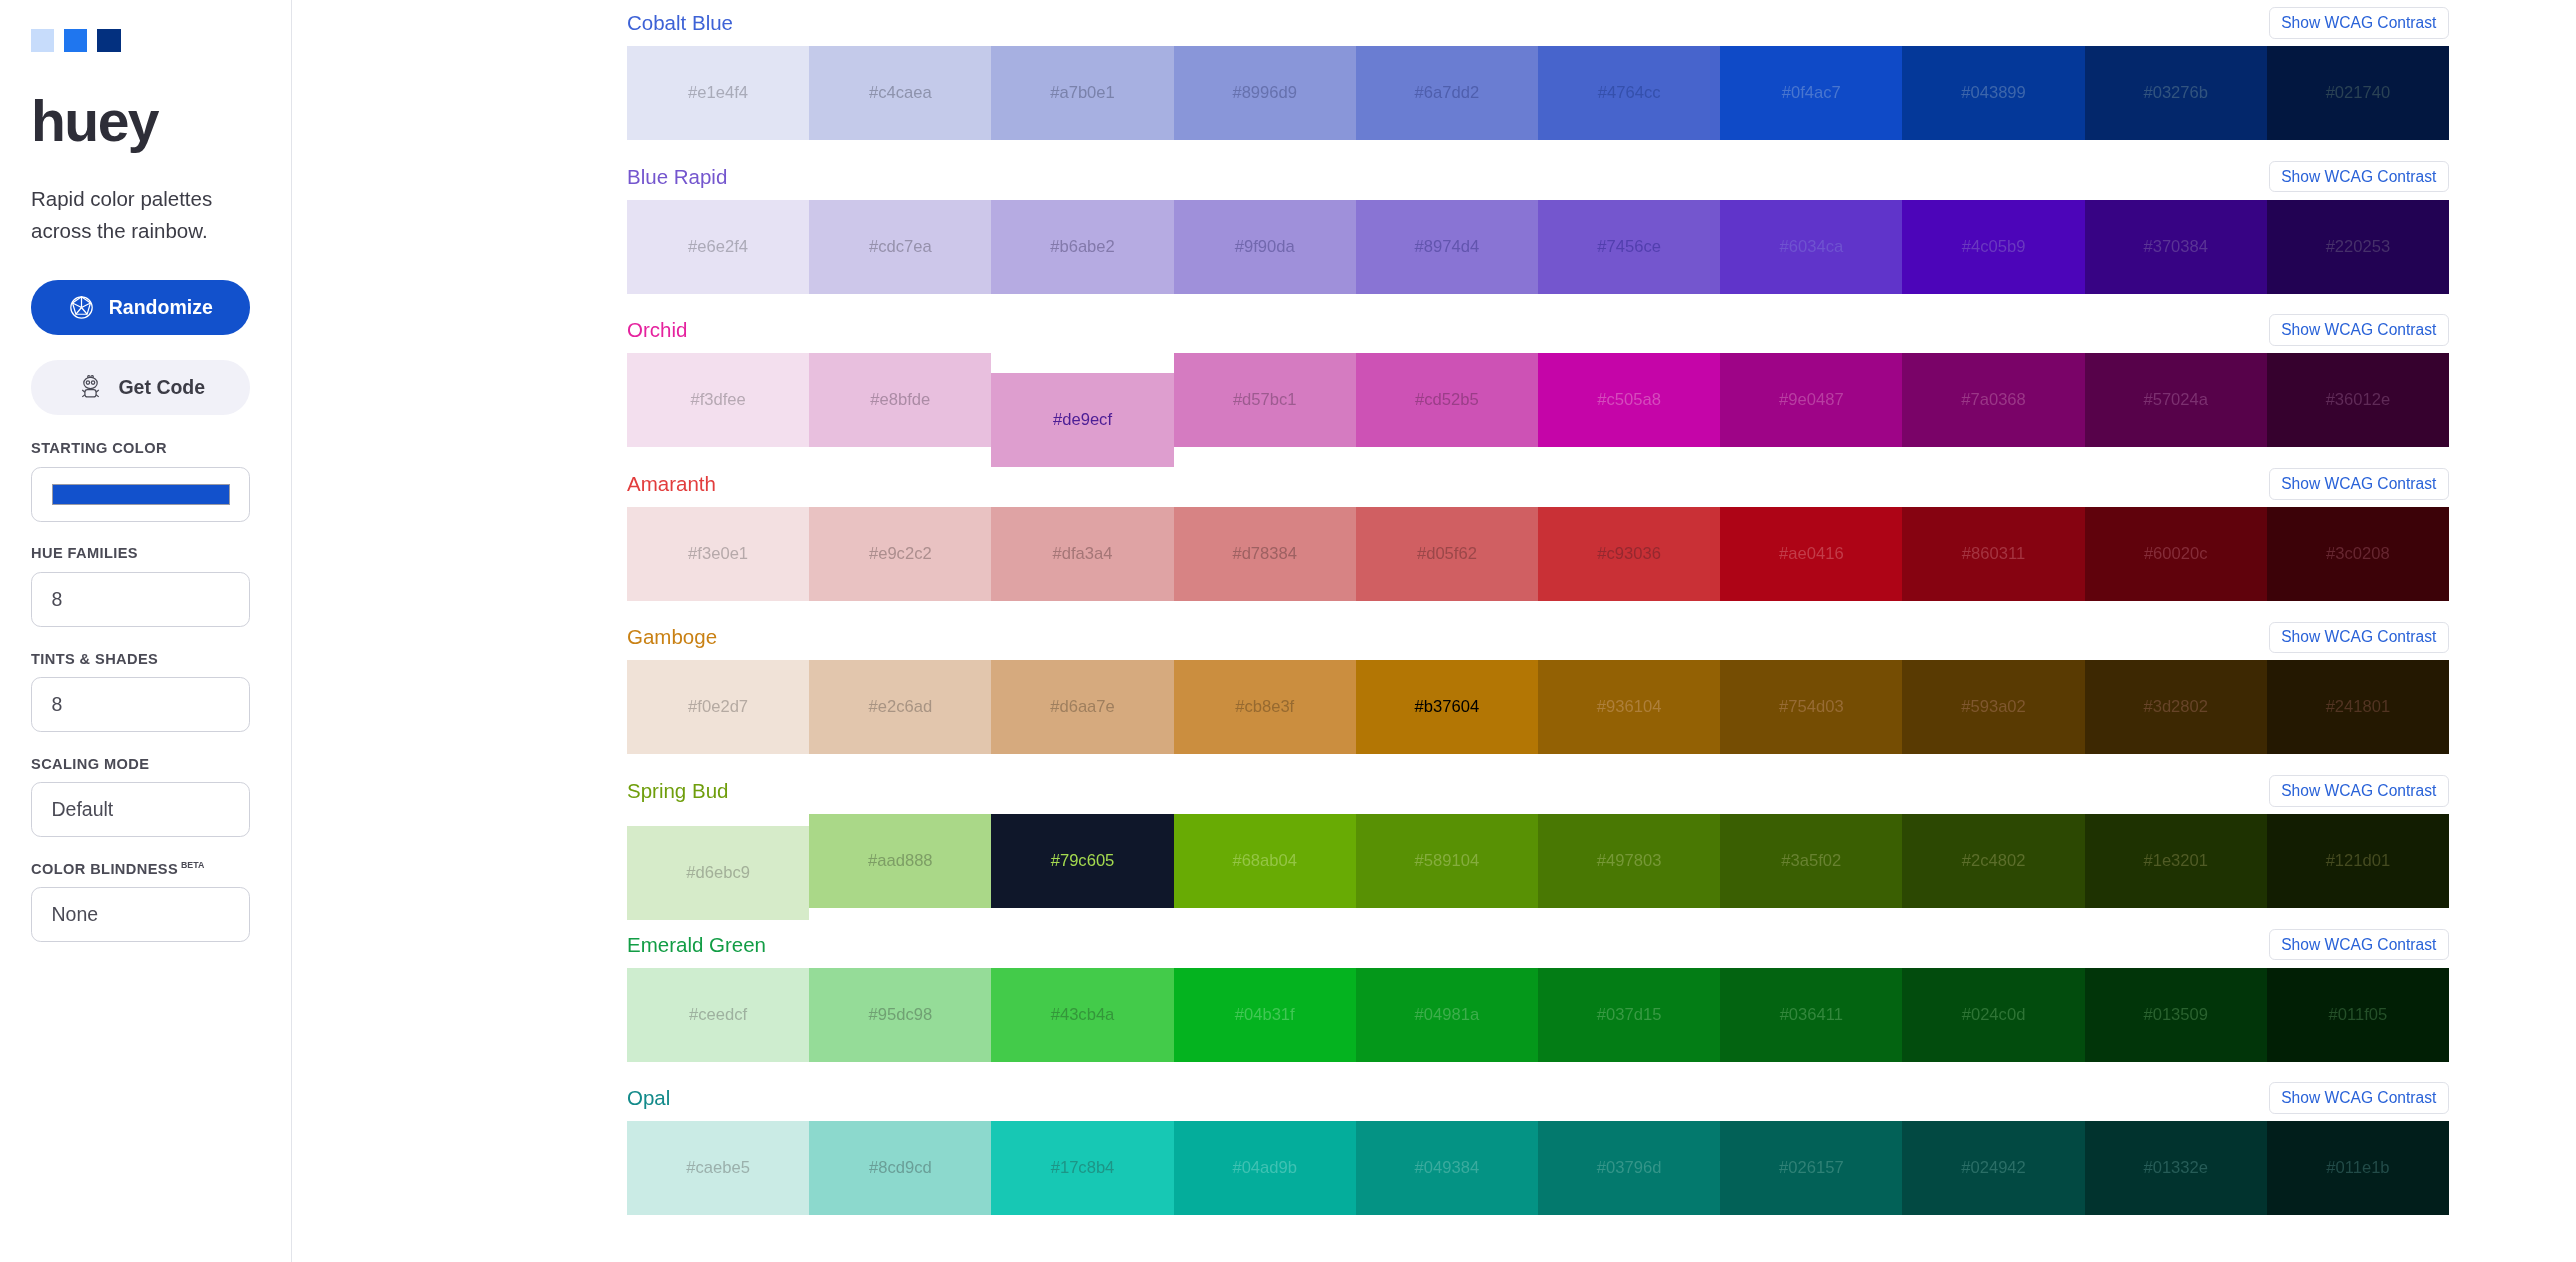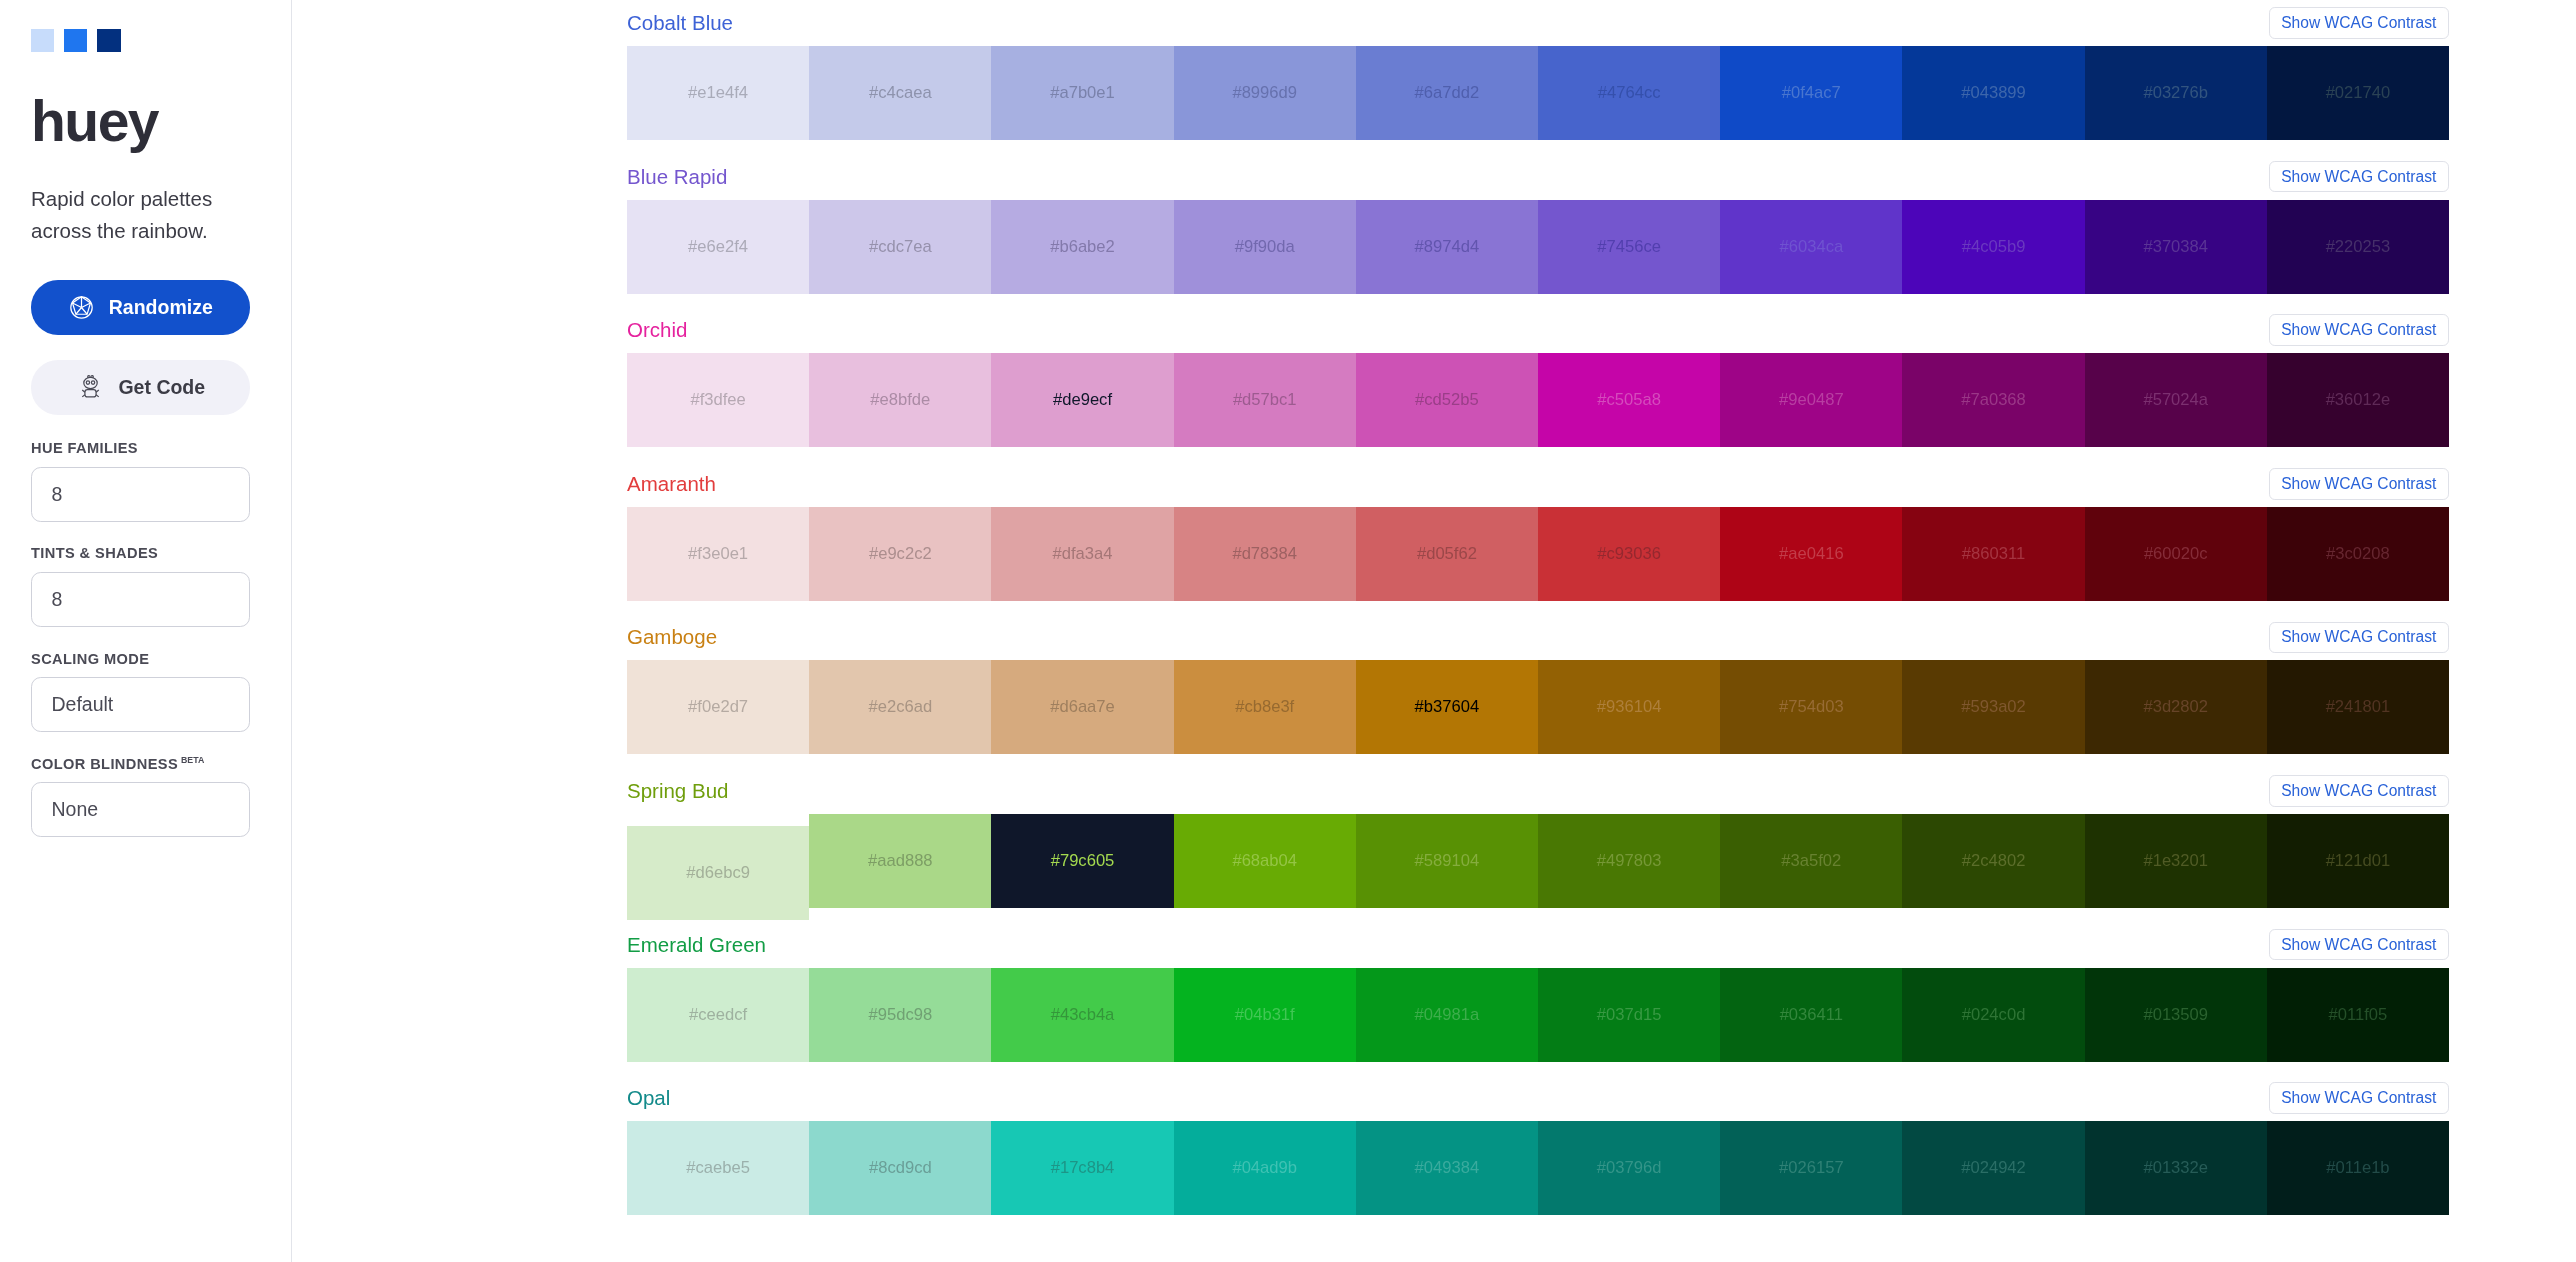--- a/index.html
+++ b/index.html
@@ -136,20 +136,28 @@
           <rect x="8" y="15" width="10" height="6.5" rx="2.2"></rect>
           <path d="M8 17.3 L5.6 15.3 M8 19.6 L5.6 21.4 M18 17.3 L20.4 15.3 M18 19.6 L20.4 21.4"></path>
         </svg>
       </span>
       <span>Get Code</span>
     </button>
 
     <div id="sidebar-fields">
         <div class="field-group">
           <div class="field-label">
+            <span>STARTING COLOR</span>
+          </div>
+          <div class="field-box">
+            <div class="color-well" style="background: rgb(18, 81, 204);"></div>
+          </div>
+        </div>
+        <div class="field-group">
+          <div class="field-label">
             <span>HUE FAMILIES</span>
           </div>
           <div class="field-box">
             <span>8</span>
           </div>
         </div>
         <div class="field-group">
           <div class="field-label">
             <span>TINTS &amp; SHADES</span>
           </div>
@@ -217,21 +225,21 @@
         <div class="row-gap"></div>
       </section>
       <section class="palette">
         <div class="palette-head">
           <div class="palette-name" style="color: rgb(229, 34, 158);">Orchid</div>
           <button class="wcag-btn">Show WCAG Contrast</button>
         </div>
         <div class="swatch-row">
           <div class="swatch" style="background: rgb(243, 223, 238); color: rgb(182, 168, 179);">#f3dfee</div>
           <div class="swatch" style="background: rgb(232, 191, 222); color: rgb(171, 139, 165);">#e8bfde</div>
-          <div class="swatch" style="background: rgb(222, 158, 207); color: #0f172a;">#de9ecf</div>
+          <div class="swatch" style="background: rgb(222, 158, 207); color: #4c1d95; margin-top: 20px;">#de9ecf</div>
           <div class="swatch" style="background: rgb(213, 123, 193); color: rgb(157, 91, 144);">#d57bc1</div>
           <div class="swatch" style="background: rgb(205, 82, 181); color: rgb(154, 62, 136);">#cd52b5</div>
           <div class="swatch" style="background: rgb(197, 5, 168); color: rgb(213, 75, 189);">#c505a8</div>
           <div class="swatch" style="background: rgb(158, 4, 135); color: rgb(184, 62, 162);">#9e0487</div>
           <div class="swatch" style="background: rgb(122, 3, 104); color: rgb(154, 55, 135);">#7a0368</div>
           <div class="swatch" style="background: rgb(87, 2, 74); color: rgb(124, 48, 112);">#57024a</div>
           <div class="swatch" style="background: rgb(54, 1, 46); color: rgb(95, 42, 87);">#36012e</div>
         </div>
         <div class="row-gap"></div>
       </section>

